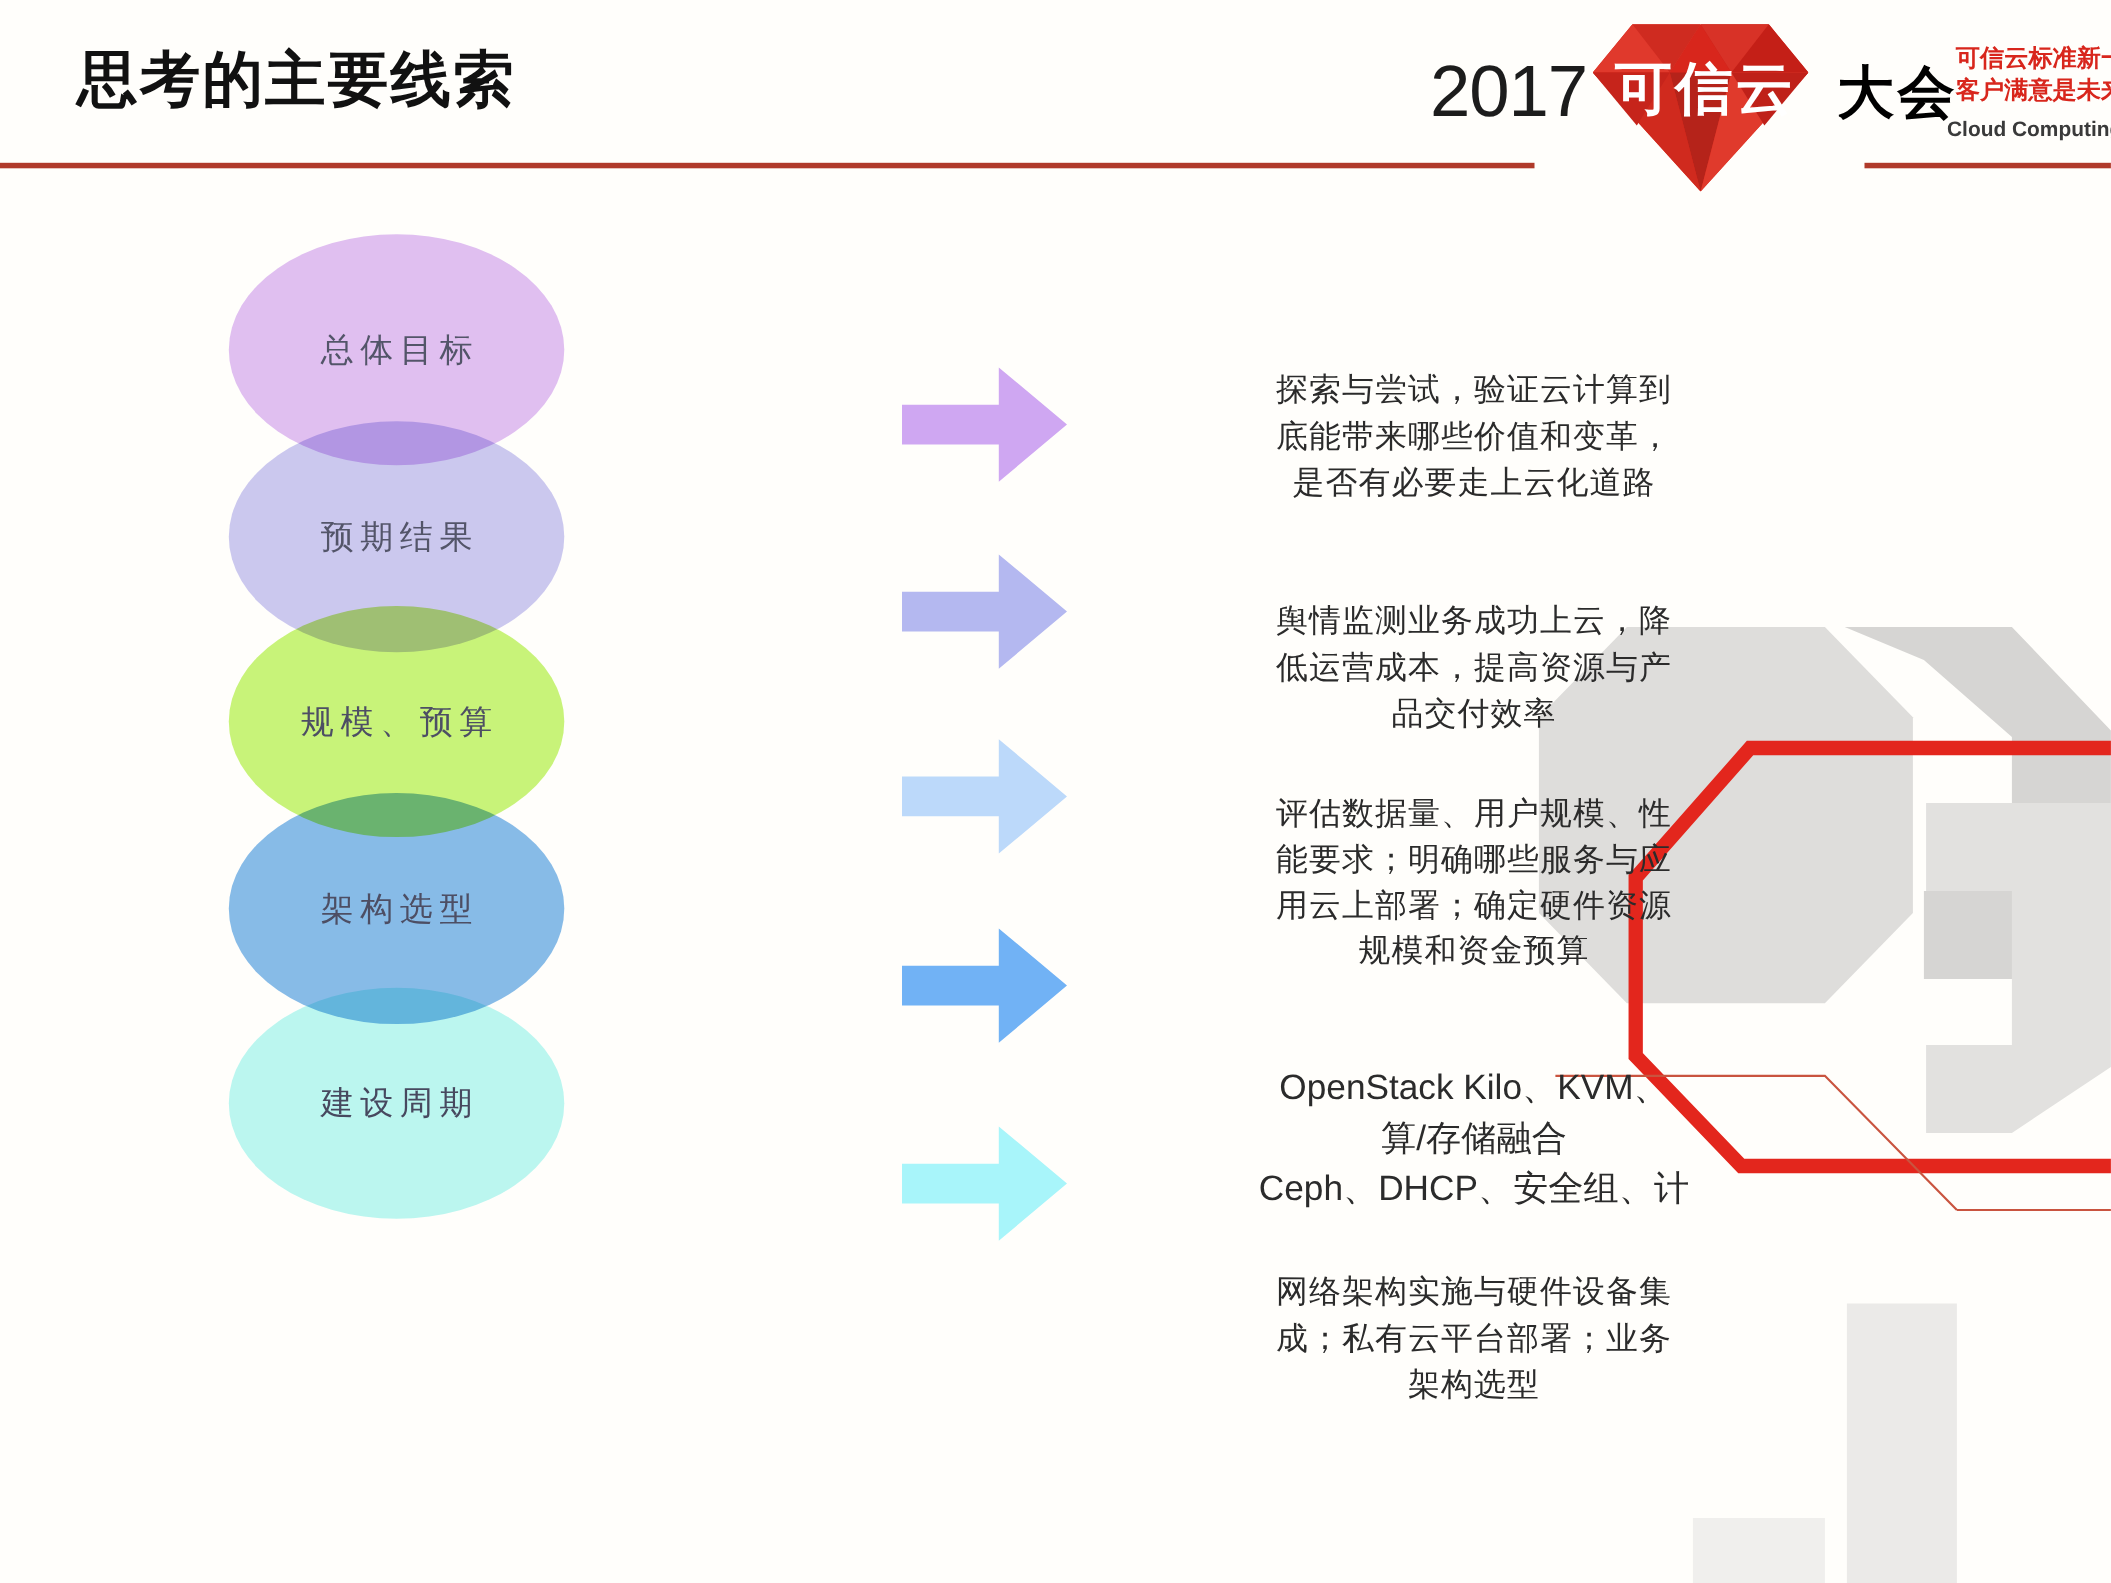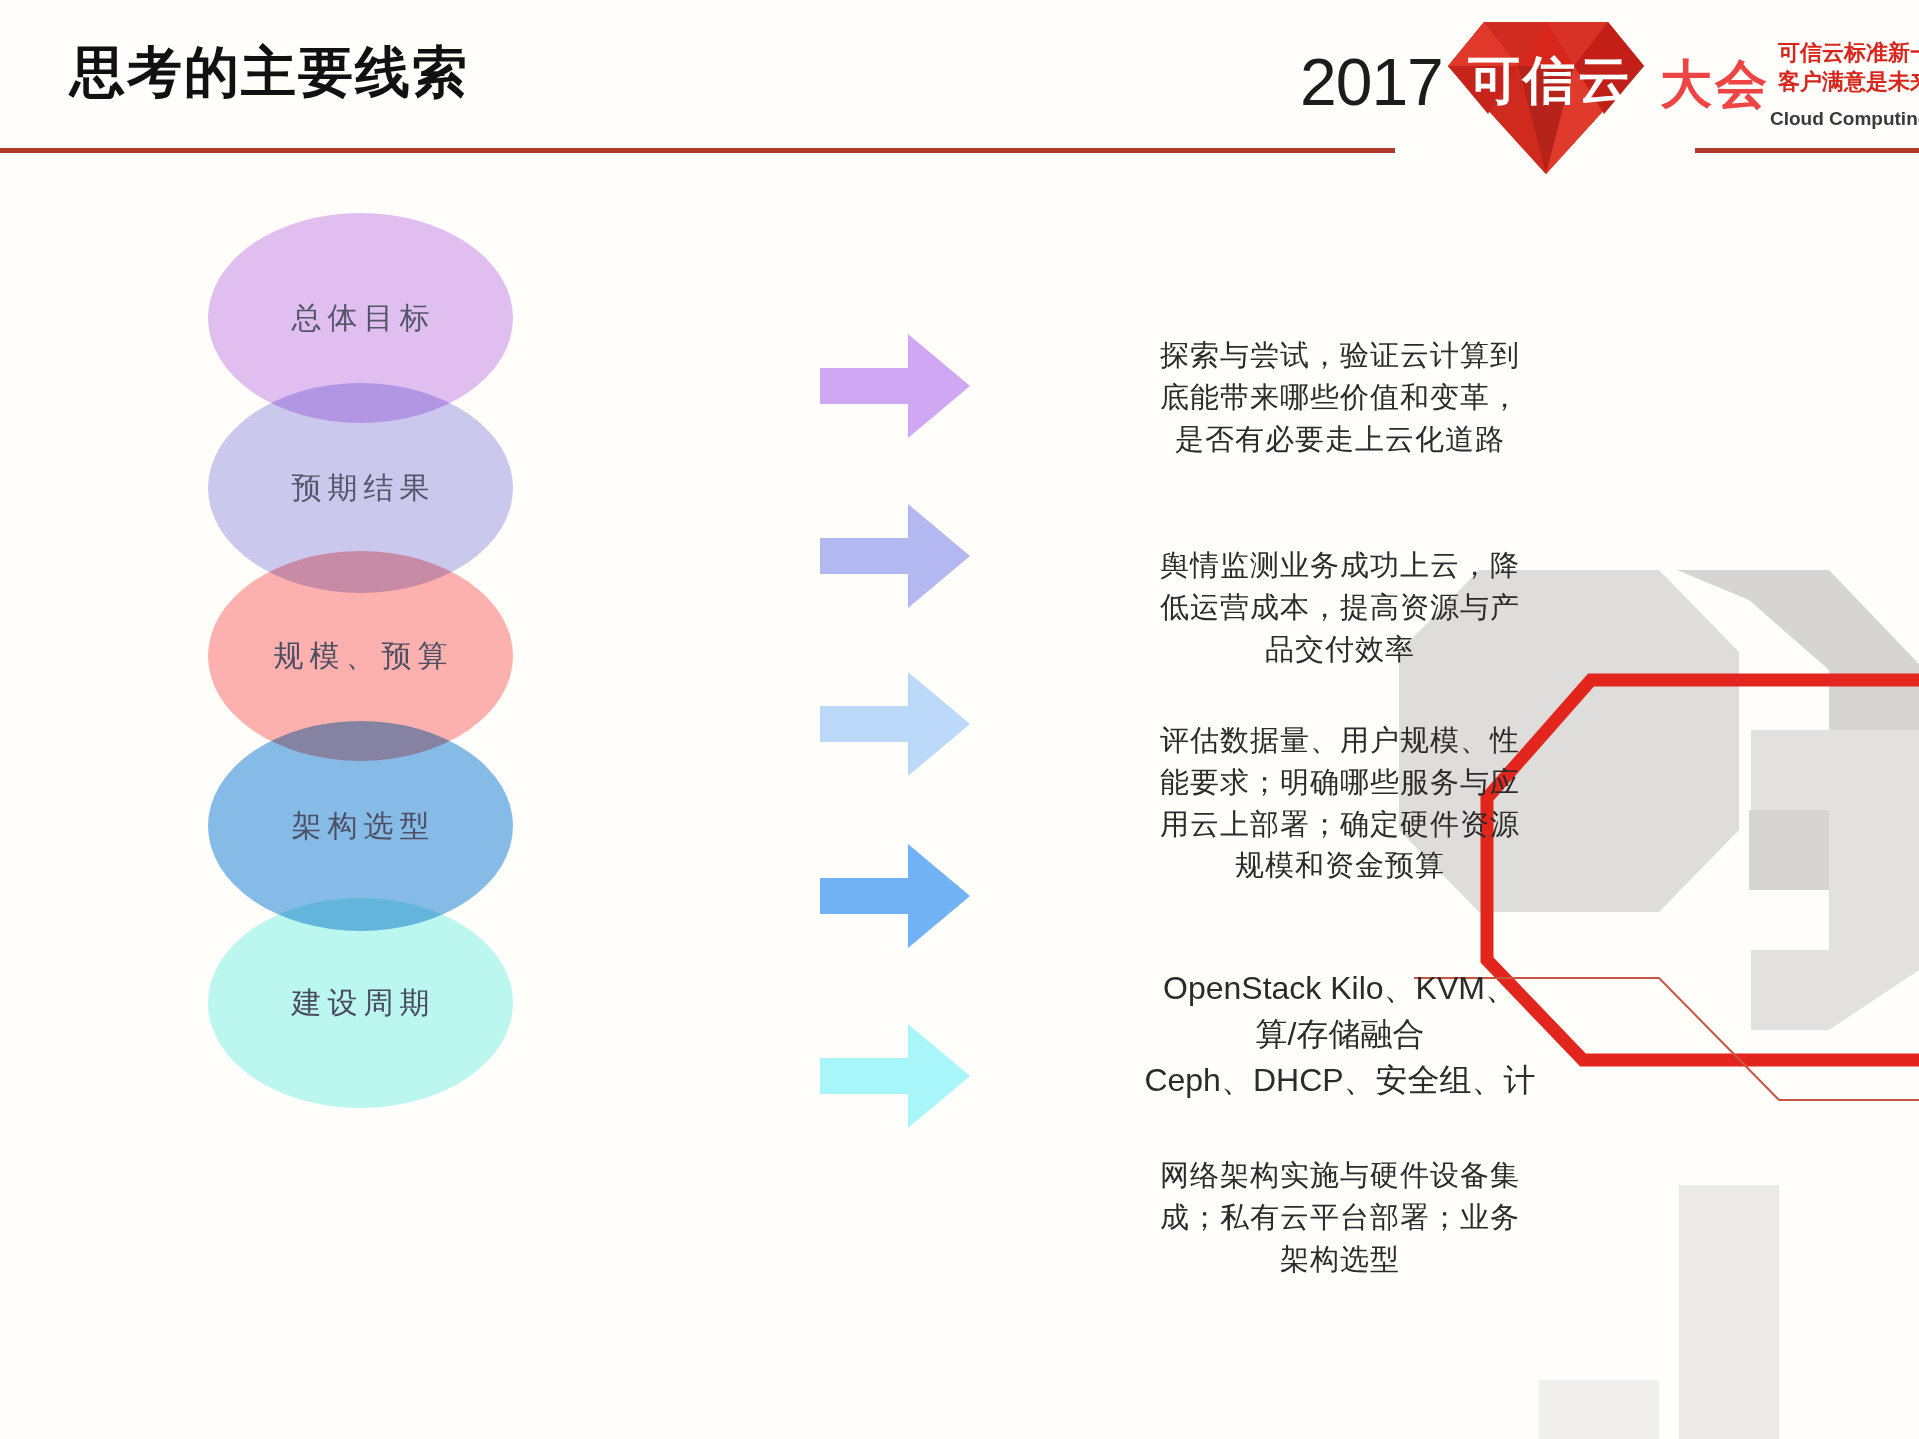--- a/index.html
+++ b/index.html
@@ -81,26 +81,26 @@
     width: 230px;
     font-family: "Liberation Sans", sans-serif;
     font-size: 52px;
     font-weight: 700;
     color: #ffffff;
     letter-spacing: 3px;
     white-space: nowrap;
   }
   .logo-cn2 {
     position: absolute;
-    left: 360px;
+    left: 370px;
     top: 40px;
     font-family: "Liberation Sans", sans-serif;
     font-size: 52px;
     font-weight: 700;
-    color: #ef4444;
+    color: #000000;
     letter-spacing: 3px;
     white-space: nowrap;
   }
   .logo-tagline {
     position: absolute;
     left: 478px;
     top: 28px;
     font-family: "Liberation Sans", sans-serif;
     font-size: 22px;
     font-weight: 700;
@@ -267,21 +267,21 @@
       <svg width="150" height="112" viewBox="0 0 150 112">
         <polygon points="0,38 88,38 88,4 150,56 88,108 88,74 0,74" fill="#b4b8f0"></polygon>
       </svg>
     </div>
     <div class="desc" style="left:1080px; top:545px;">
       <div>舆情监测业务成功上云，降</div>
       <div>低运营成本，提高资源与产</div>
       <div>品交付效率</div>
     </div>
 
-    <div class="ellipse" style="top:551px; background:#fca5a5; mix-blend-mode:multiply; opacity:0.85; z-index:3;">
+    <div class="ellipse" style="top:551px; background:#bef264; mix-blend-mode:multiply; opacity:0.85; z-index:3;">
       <span class="ellipse-label">规模、预算</span>
     </div>
     <div class="arrow" style="left:820px; top:668px;">
       <svg width="150" height="112" viewBox="0 0 150 112">
         <polygon points="0,38 88,38 88,4 150,56 88,108 88,74 0,74" fill="#bcd9fa"></polygon>
       </svg>
     </div>
     <div class="desc" style="left:1080px; top:720px;">
       <div>评估数据量、用户规模、性</div>
       <div>能要求；明确哪些服务与应</div>

